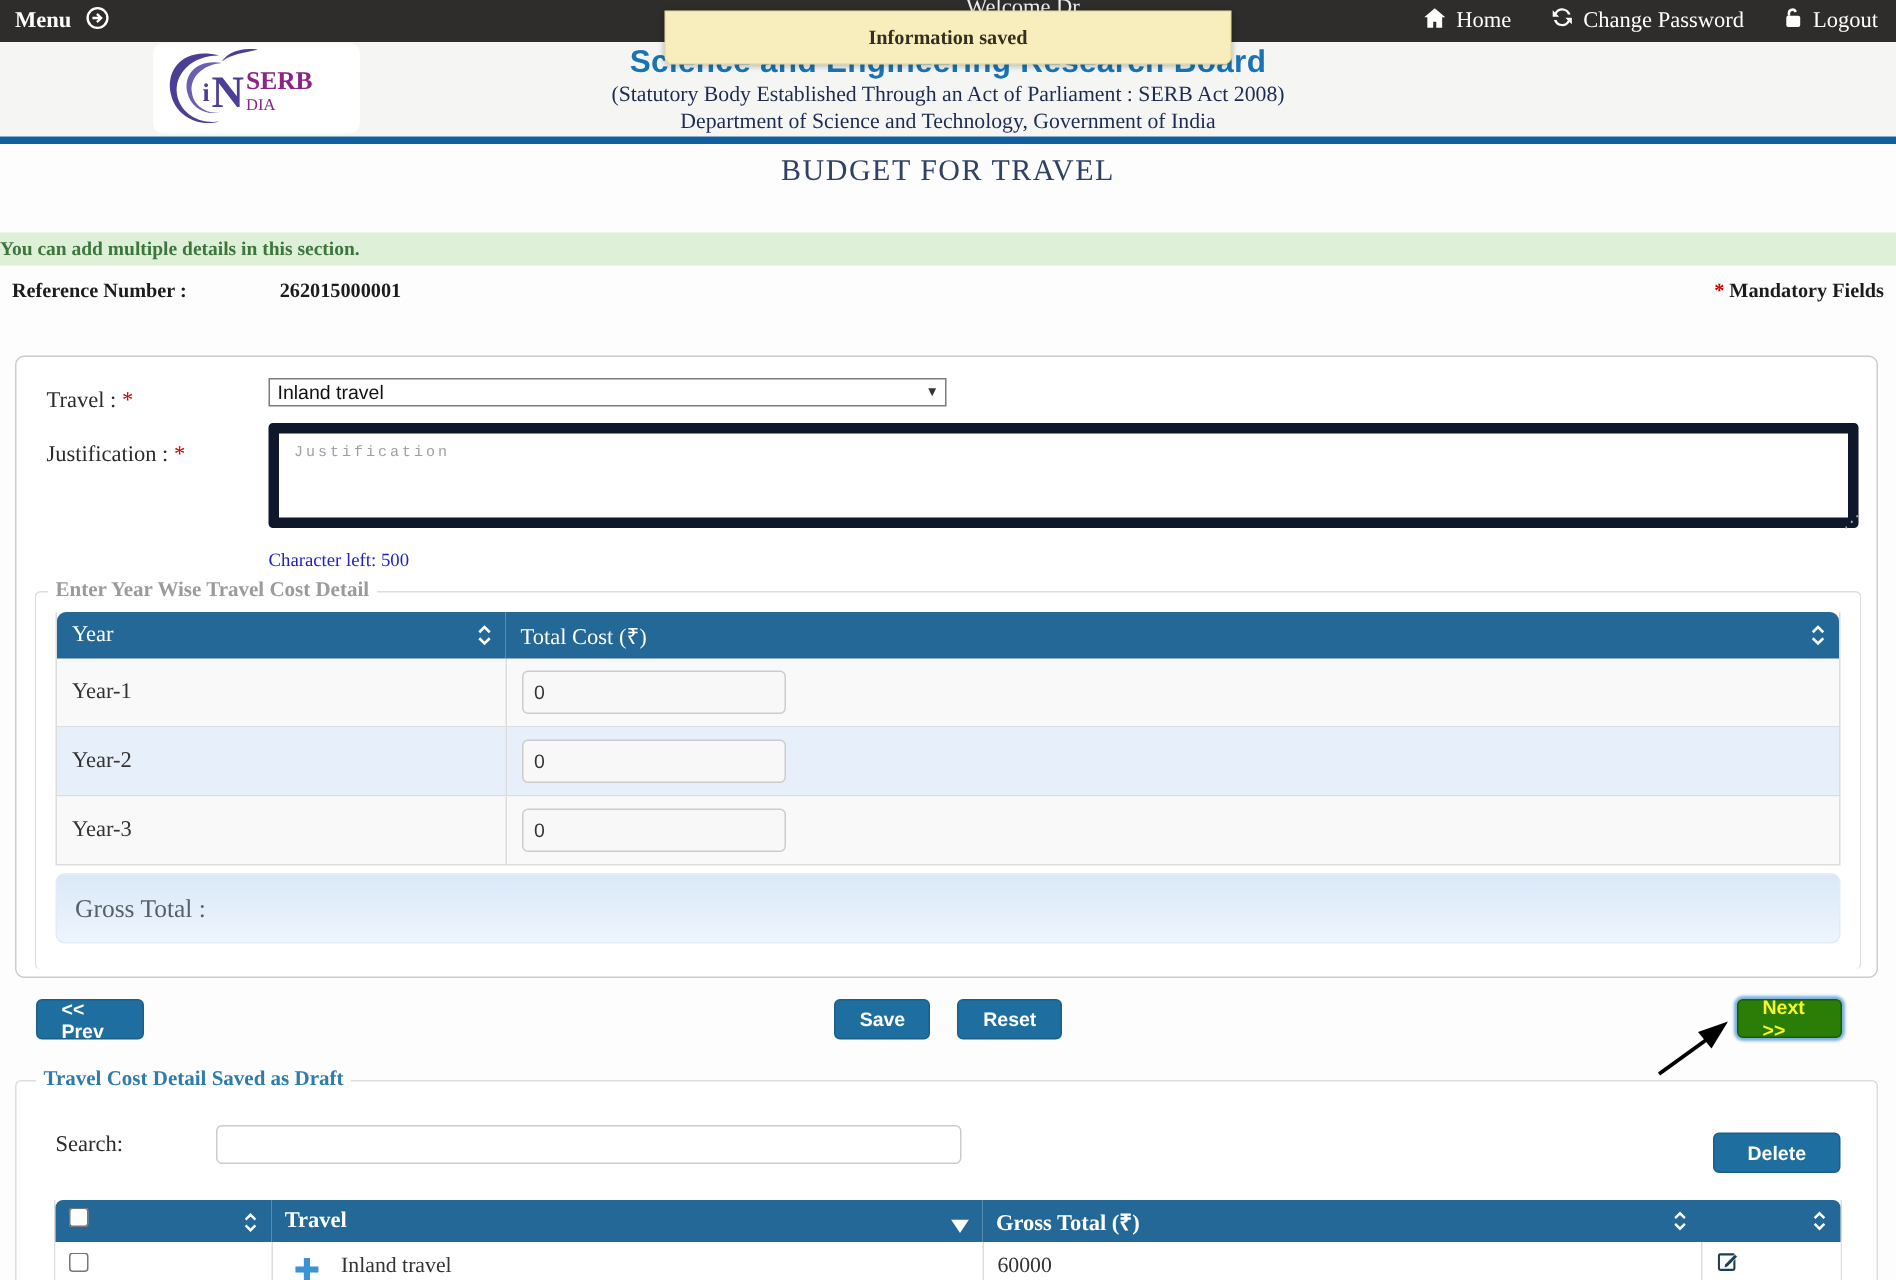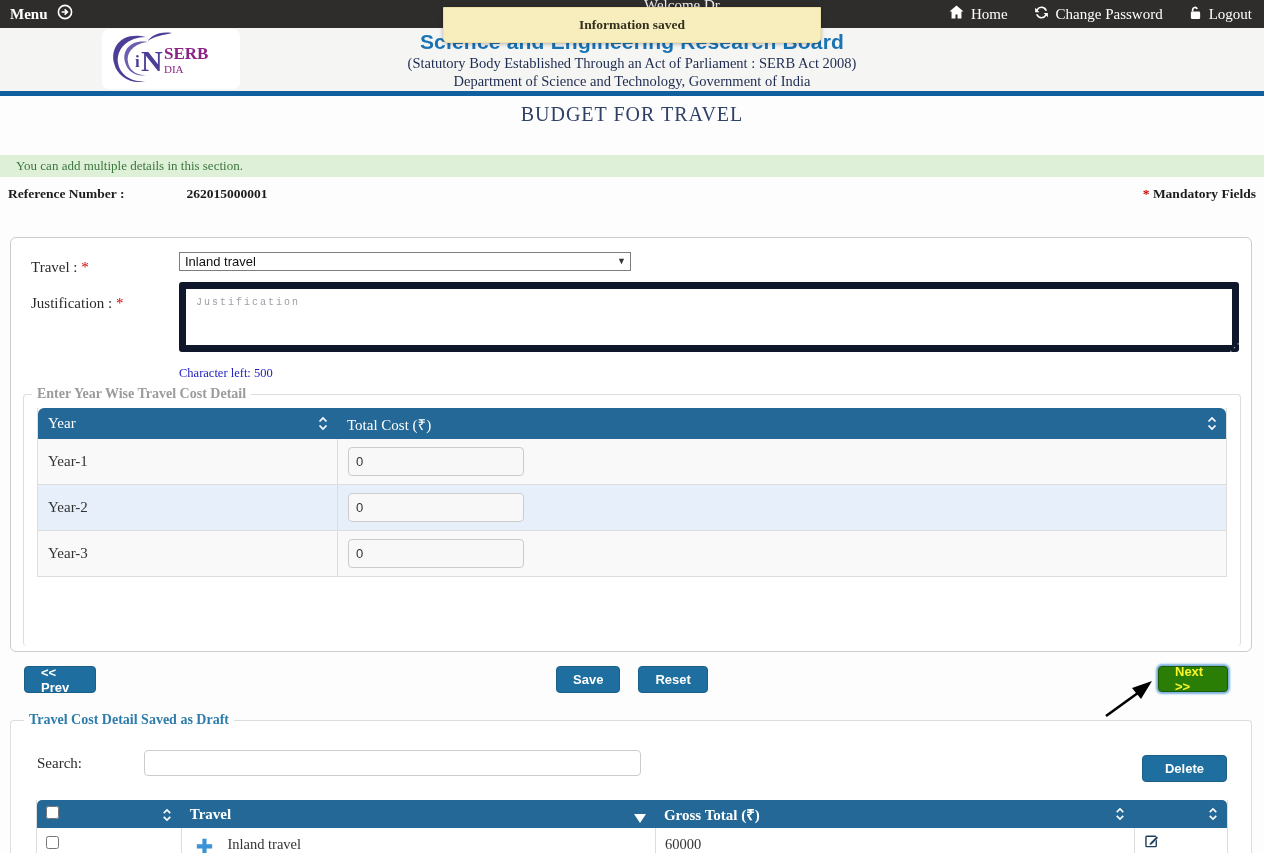--- a/index.html
+++ b/index.html
@@ -31,21 +31,21 @@
   .header-center { position:absolute; left:232px; top:2px; width:800px; text-align:center; }
   .org-title { color:#1a74b4; font-size:21px; font-weight:bold;
     font-family:"Liberation Sans", sans-serif; letter-spacing:.2px; }
   .subtitle { color:#1d2b50; font-size:14.5px; line-height:18px; }
 
   
   .page-title { position:absolute; left:0; top:103px; width:1264px; text-align:center;
     font-size:20px; color:#2f4166; letter-spacing:1px; font-weight:500; }
   .info-bar { position:absolute; left:0; top:155px; width:1264px; height:22px;
     background:#dff0d8; display:flex; align-items:center; }
-  .info-text { margin-left:16px; color:#3c763d; font-weight:normal; font-size:13px; }
+  .info-text { margin-left:0; color:#3c763d; font-weight:bold; font-size:13px; }
   .ref-row { position:absolute; left:8px; top:186px; width:1248px; display:flex;
     align-items:center; font-size:13.5px; font-weight:bold; color:#1c1c1c; }
   .ref-value { margin-left:62px; }
   .mandatory { margin-left:auto; }
   .red { color:#c00; }
 
   
   .panel { position:absolute; left:10px; top:237px; width:1242px; height:415px;
     background:#fff; border:1px solid #ccc; border-radius:6px; }
   .flabel { position:absolute; font-size:15px; color:#2b2b2b; }
@@ -245,20 +245,23 @@
         <tr class="row-b">
           <td>Year-2</td>
           <td><input class="cost-input" value="0" style=""></td>
         </tr>
         <tr class="row-a">
           <td>Year-3</td>
           <td><input class="cost-input" value="0" style=""></td>
         </tr>
       </tbody>
     </table>
+    <div class="gross-bar">
+      <span>Gross Total :</span>
+    </div>
   </fieldset>
 </div>
 
 <div class="btn btn-prev">&lt;&lt; Prev</div>
 <div class="btn-center-group">
   <div class="btn">Save</div>
   <div class="btn">Reset</div>
 </div>
 <div class="btn btn-next">Next &gt;&gt;</div>
 <div class="cursor-arrow">

